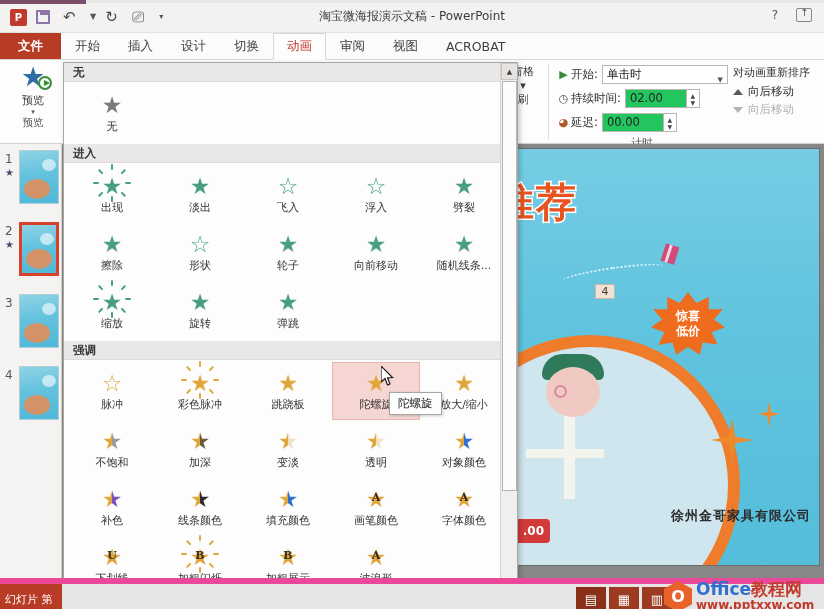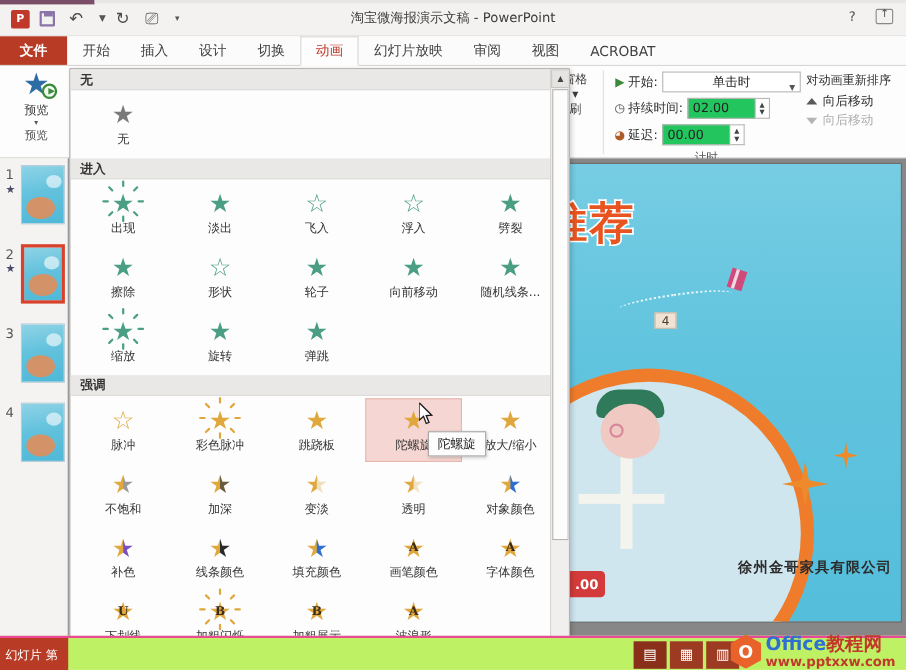--- a/index.html
+++ b/index.html
@@ -76,21 +76,21 @@
 
   .pane-grp { position: absolute; left: 506px; top: 4px; width: 34px; text-align: center; }
   .pane-grp div { font-size: 11px; color: #3b3b3b; }
 
   .timing-grp { position: absolute; left: 556px; top: 4px; width: 172px; }
   .timing-row { display: flex; align-items: center; height: 21px; margin-bottom: 3px; }
   .timing-ico { width: 15px; text-align: center; font-size: 11px; }
   .timing-lbl { font-size: 11.5px; color: #2d2d2d; margin-right: 4px; white-space: nowrap; }
   .combo {
     flex: 1; height: 19px; border: 1px solid #b9b6b3; background: #fff;
-    font-size: 11.5px; color: #222; padding: 0 4px; line-height: 17px; position: relative; text-align: center;
+    font-size: 11.5px; color: #222; padding: 0 4px; line-height: 17px; position: relative;
   }
   .combo .cv { display: inline-block; }
   .combo .arrow { position: absolute; right: 4px; top: 6px; font-size: 7px; color: #555; }
   .spinbox {
     width: 62px; height: 19px; border: 1px solid #b9b6b3; background: #22c55e;
     font-size: 11.5px; color: #222; padding: 0 4px; line-height: 17px;
   }
   .spin-arrows {
     width: 13px; height: 19px; border: 1px solid #b9b6b3; border-left: none; background: #fff;
     display: flex; flex-direction: column; justify-content: center; align-items: center;
@@ -212,21 +212,21 @@
   .cursor { position: absolute; left: 381px; top: 366px; width: 14px; height: 21px; z-index: 40; }
   .tooltip {
     position: absolute; left: 389px; top: 392px; z-index: 41;
     background: #fdfdfd; border: 1px solid #a7a4a1; font-size: 11.5px;
     color: #222; padding: 3px 8px; box-shadow: 1px 1px 3px rgba(0,0,0,0.2);
   }
 
   
   .statusbar {
     position: absolute; left: 0; bottom: 0; width: 824px; height: 31px;
-    background: #bef264; border-top: 2px solid #ec4899;
+    background: #e5e5e5; border-top: 6px solid #ec4899;
   }
   .status-left {
     position: absolute; left: 0; top: 0; width: 62px; height: 31px;
     background: #b83b26; color: #fff; font-size: 11px;
     display: flex; align-items: center; padding-left: 5px; overflow: hidden; white-space: nowrap;
   }
   .view-btns { position: absolute; right: 152px; top: 0; height: 31px; display: flex; align-items: center; gap: 3px; }
   .view-btn {
     width: 30px; height: 25px; background: #9c3b22; display: flex;
     align-items: center; justify-content: center; color: #fff; font-size: 13px;
@@ -268,21 +268,20 @@
     </div>
   </div>
 
   <div class="tabs" id="tabs">
       <div class="tab file">文件</div>
       <div class="tab">开始</div>
       <div class="tab">插入</div>
       <div class="tab">设计</div>
       <div class="tab">切换</div>
       <div class="tab active">动画</div>
-      <div class="tab">幻灯片放映</div>
       <div class="tab">审阅</div>
       <div class="tab">视图</div>
       <div class="tab">ACROBAT</div>
     </div>
 
   <div class="ribbon">
     <div class="preview-grp">
       <div class="preview-star">★
         <span class="play-badge"></span>
       </div>
@@ -383,20 +382,24 @@
       <div class="chair-leg" style="left:-4px; top:250px; width:10px; height:100px;"></div>
       <div class="doll-hat"></div>
       <div class="doll"></div>
       <div class="doll-eye" style="left:48px; top:236px;"></div>
       <div class="sparkle" style="left:205px; top:270px; width:42px; height:42px;"></div>
       <div class="sparkle" style="left:252px; top:252px; width:22px; height:26px;"></div>
       <div class="slide-title">推荐</div>
       <div class="dotline"></div>
       <div class="kite"></div>
       <div class="anim-tag">4</div>
+      <div class="burst">
+        <span>惊喜</span>
+        <span>低价</span>
+      </div>
       <div class="price-tag">.00</div>
       <div class="company">徐州金哥家具有限公司</div>
     </div>
   </div>
 
   <div class="gallery">
     <div id="gal-body">
         <div class="gal-head">无</div>
         <div class="gal-grid">
           <div class="gal-item">

